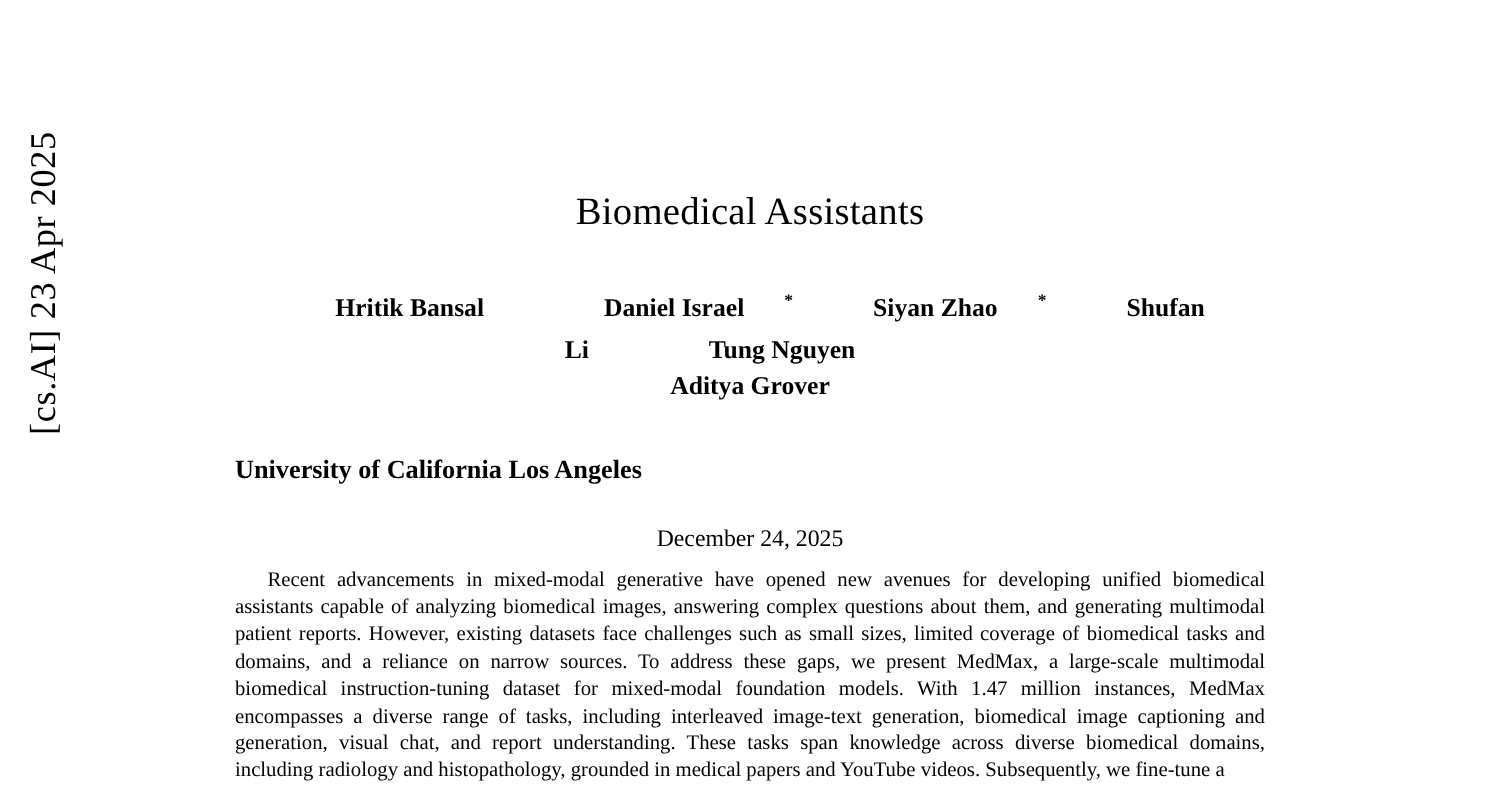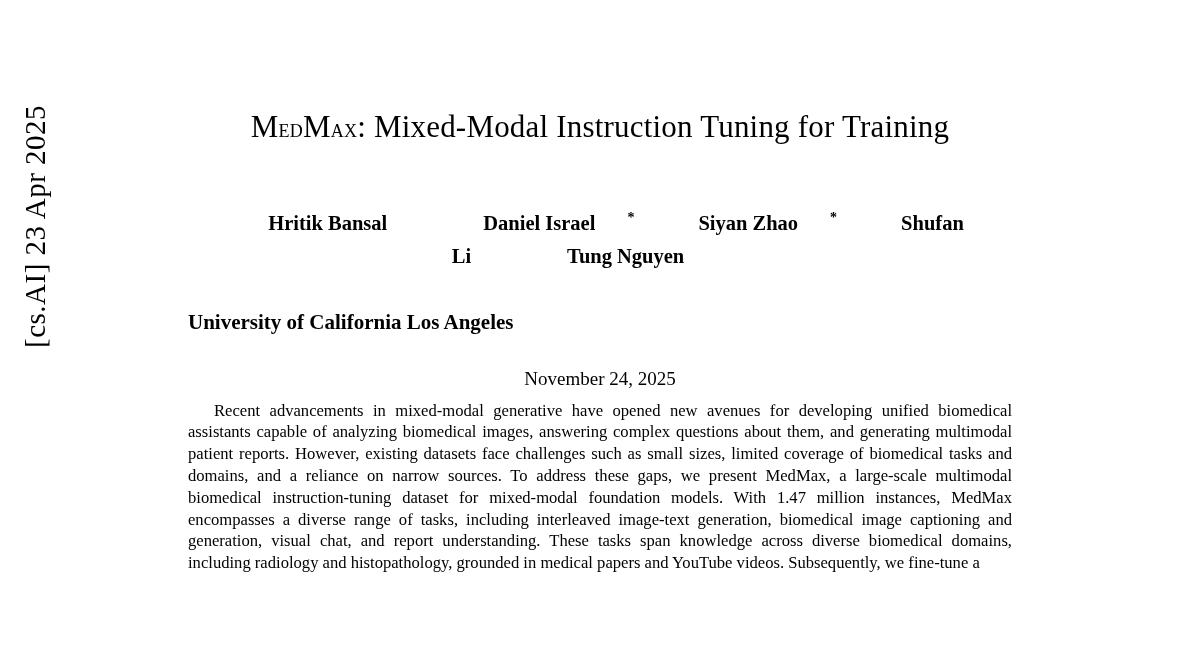--- a/index.html
+++ b/index.html
@@ -62,21 +62,21 @@
     font-size: 31px;
   }
   .sc {
     font-variant: small-caps;
   }
 
   .authors {
     text-align: center;
     font-weight: bold;
     font-size: 20.5px;
-    margin-top: 54px;
+    margin-top: 38px;
     line-height: 28px;
   }
   .authors .row1 span {
     margin: 0 16px;
   }
   .authors .row2 {
     margin-top: 1px;
   }
   .star {
     font-size: 14px;
@@ -122,32 +122,34 @@
 </head>
 <body>
 
 <div class="page">
 
   <div class="arxiv-stamp">[cs.AI]  23 Apr 2025</div>
 
   <div class="paper">
 
     <div class="title">
-      <span class="nowrap"><span class="smallcaps-med">M<span class="sc" style="font-size:26px">ed</span>M<span class="sc" style="font-size:26px">ax</span></span><span>: Mixed-Modal Instruction Tuning for Training</span></span><br>
+      <br>
+      <span>Biomedical Assistants</span>
     </div>
 
     <div class="authors">
       <div class="row1">
         <span><span>Hritik Bansal</span><span class="star"></span></span><span><span>Daniel Israel</span><span class="star">*</span></span><span><span>Siyan Zhao</span><span class="star">*</span></span><span><span>Shufan Li</span><span class="star"></span></span><span><span>Tung Nguyen</span><span class="star"></span></span>
       </div>
+      <div class="row2">Aditya Grover</div>
     </div>
 
     <div class="affil">University of California Los Angeles</div>
 
-    <div class="date">November 24, 2025</div>
+    <div class="date">December 24, 2025</div>
 
 
     <div class="abstract-body">
       <p>Recent advancements in mixed-modal generative have opened new avenues for developing unified biomedical assistants capable of analyzing biomedical images, answering complex questions about them, and generating multimodal patient reports. However, existing datasets face challenges such as small sizes, limited coverage of biomedical tasks and domains, and a reliance on narrow sources. To address these gaps, we present MedMax, a large-scale multimodal biomedical instruction-tuning dataset for mixed-modal foundation models. With 1.47 million instances, MedMax encompasses a diverse range of tasks, including interleaved image-text generation, biomedical image captioning and generation, visual chat, and report understanding. These tasks span knowledge across diverse biomedical domains, including radiology and histopathology, grounded in medical papers and YouTube videos. Subsequently, we fine-tune a</p>
     </div>
 
   </div>
 </div>
 
 </body></html>

